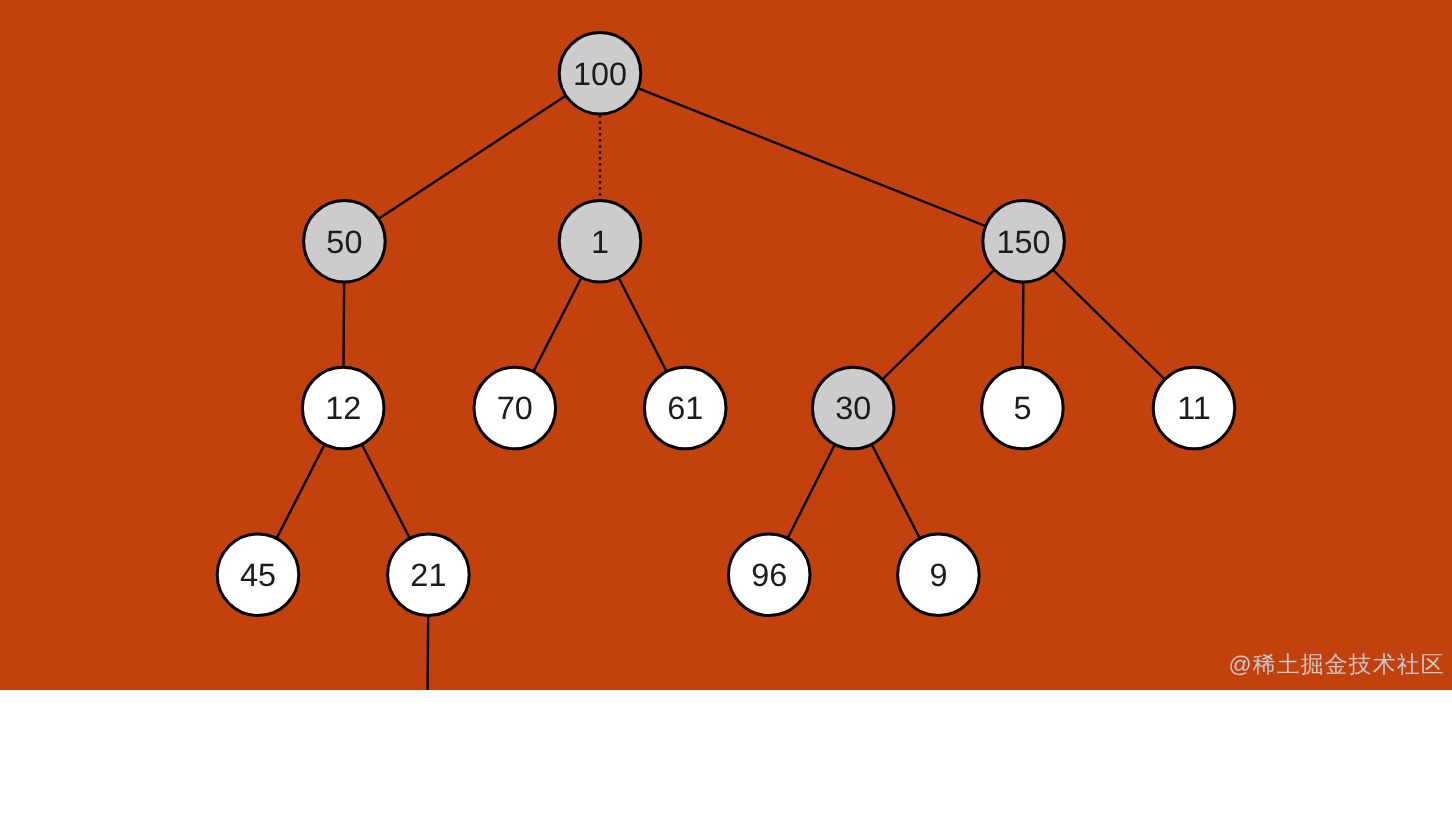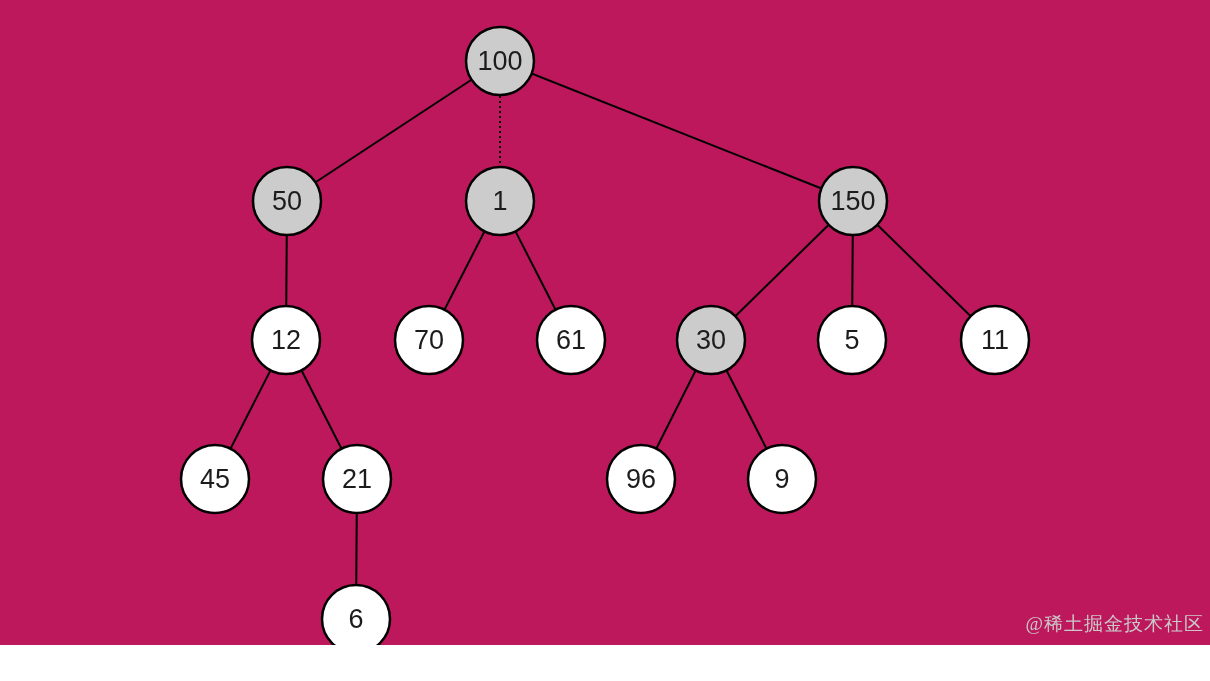--- a/index.html
+++ b/index.html
@@ -4,41 +4,40 @@
 <style>
   html, body {
     margin: 0;
     padding: 0;
     background: #ffffff;
     font-family: "Liberation Sans", "DejaVu Sans", sans-serif;
   }
   #canvas {
     position: relative;
     width: 1210px;
-    height: 645px;
-    background: #be185d;
+    height: 575px;
+    background: #c2410c;
     overflow: hidden;
   }
   #tree-svg {
     position: absolute;
     left: 0;
     top: 0;
   }
   .node-label {
     font-family: "Liberation Sans", "DejaVu Sans", sans-serif;
   }
   #watermark {
     position: absolute;
     right: 6px;
     bottom: 8px;
     font-size: 19px;
     letter-spacing: 1px;
     color: #c9c9c9;
     user-select: none;
-    font-family: Liberation Serif, serif;
   }
 </style>
 </head>
 <body>
 
 <div id="canvas">
   <svg id="tree-svg" width="1210" height="681" viewBox="0 0 1210 681" xmlns="http://www.w3.org/2000/svg">
     <g id="edges-layer">
         <line x1="500" y1="61" x2="287" y2="201" stroke="#000000" stroke-width="2"></line>
         <line x1="500" y1="61" x2="500" y2="201" stroke="#000000" stroke-width="2" stroke-dasharray="2 3"></line>

